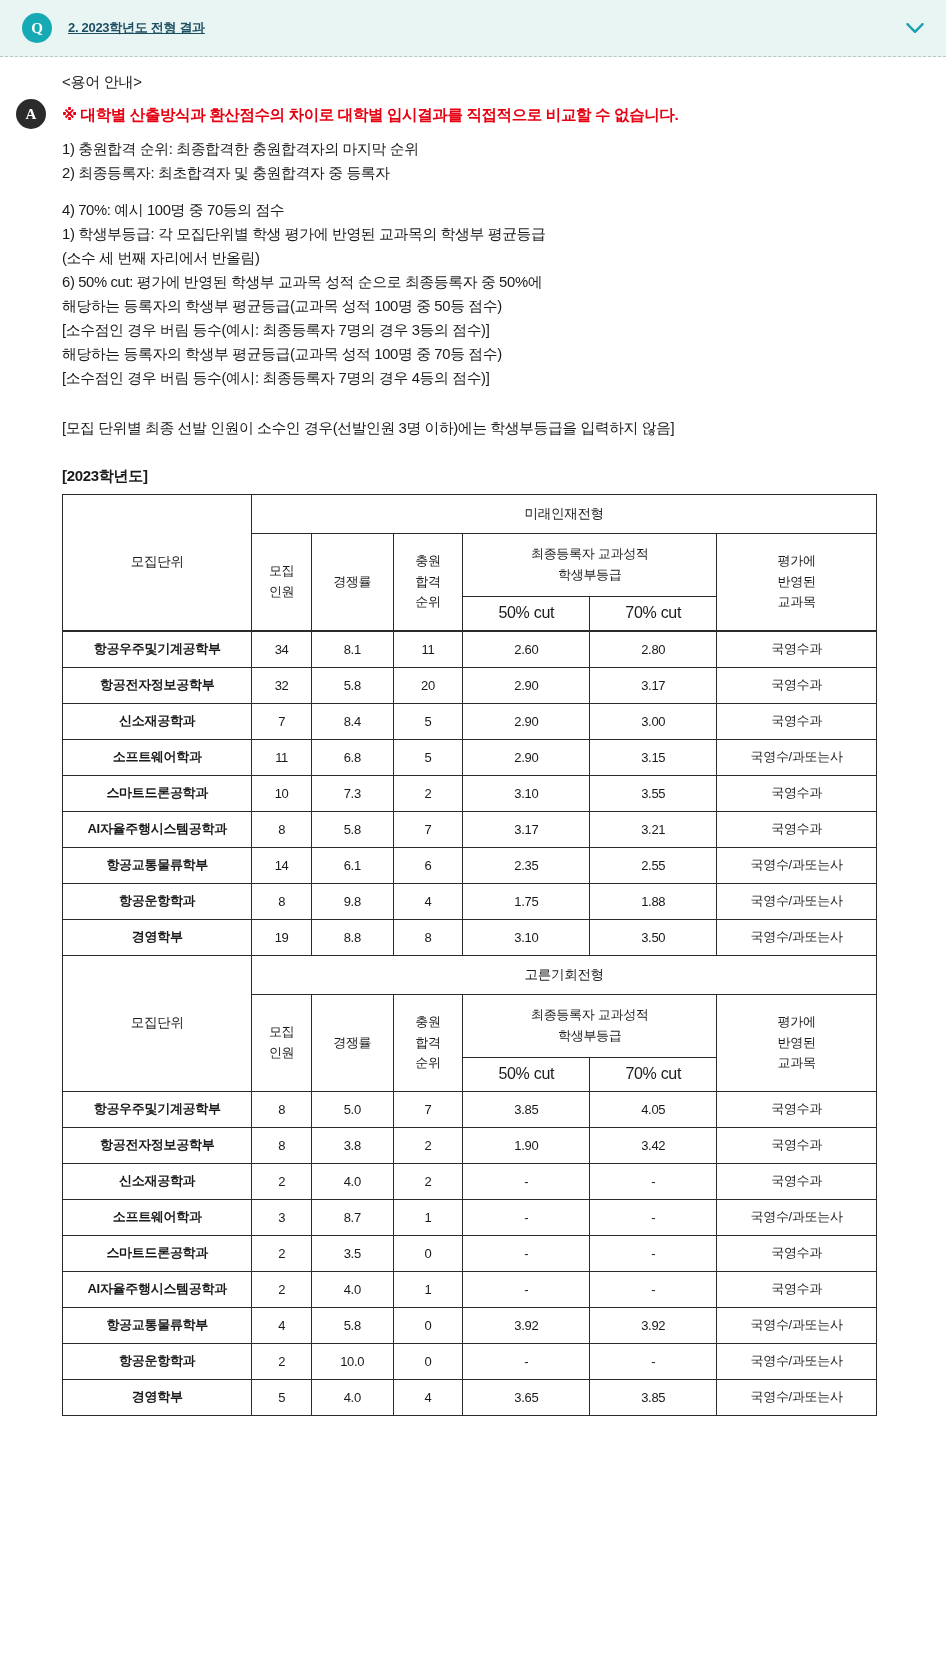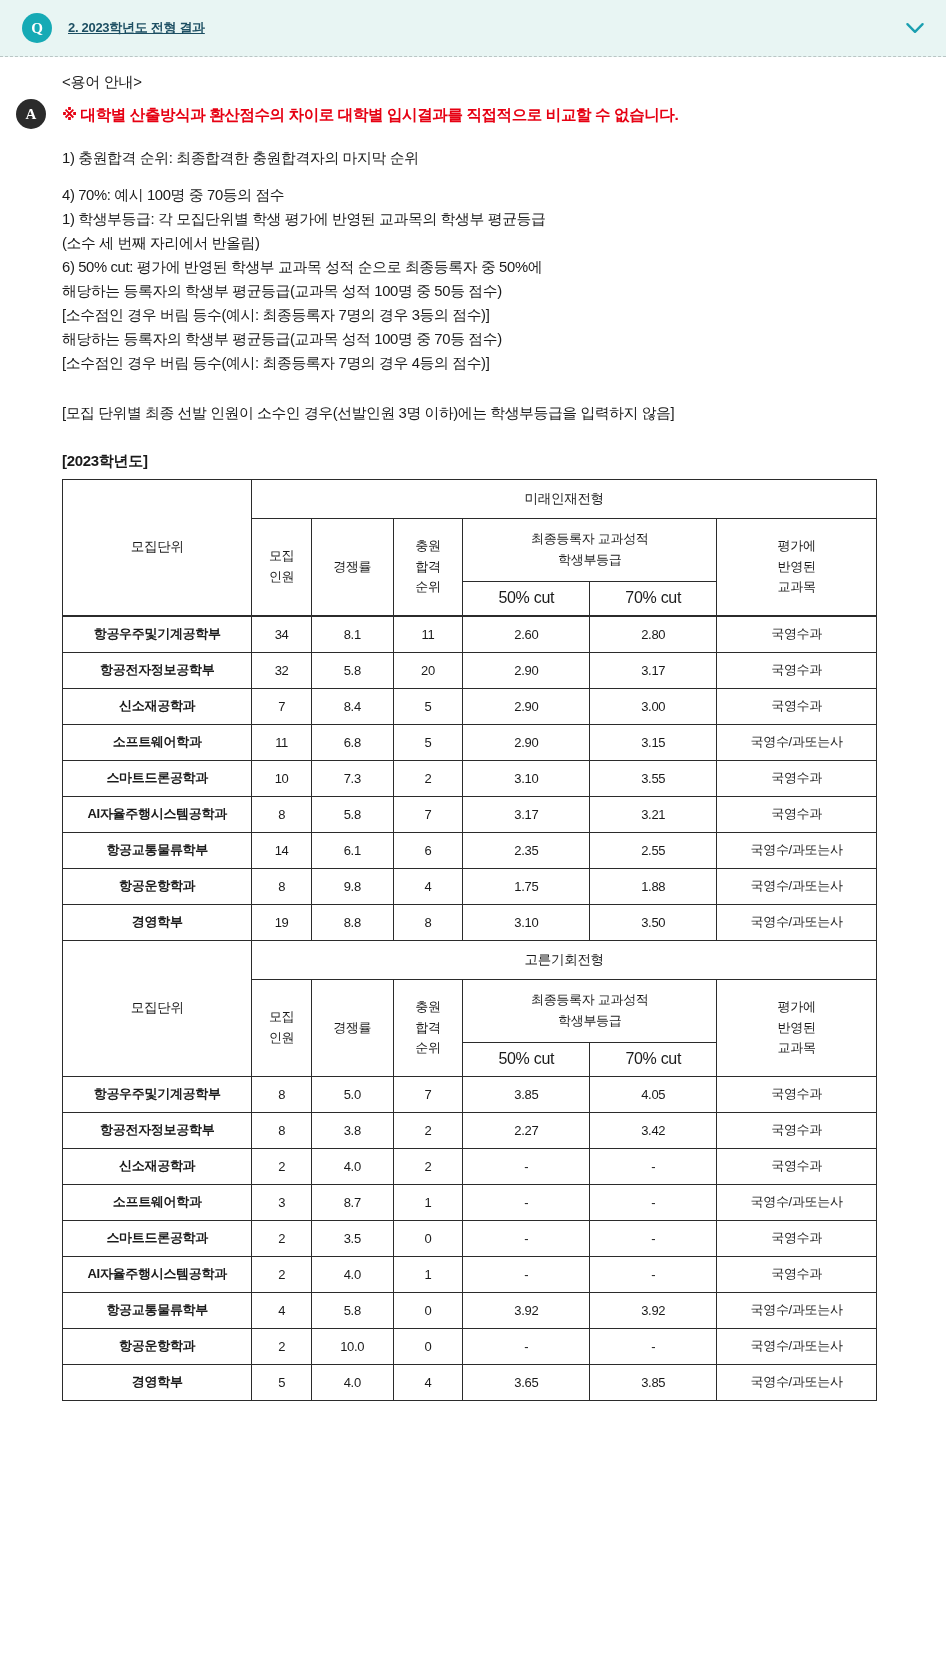--- a/index.html
+++ b/index.html
@@ -74,21 +74,21 @@
     font-size: 15px;
     letter-spacing: -0.3px;
     margin: 0 0 11px 0;
     line-height: 1.45;
   }
   .warn {
     color: #e60012;
     font-weight: bold;
     font-size: 15.5px;
     letter-spacing: -0.4px;
-    margin: 0 0 21px 0;
+    margin: 0 0 12px 0;
     line-height: 1.45;
   }
 
   .line {
     font-size: 14.8px;
     line-height: 1.62;
     letter-spacing: -0.35px;
     margin: 0;
     white-space: nowrap;
   }
@@ -172,20 +172,21 @@
     </div>
   </div>
 
   <div class="body-inner">
 
     <p class="term-title">&lt;용어 안내&gt;</p>
 
     <p class="warn">※ 대학별 산출방식과 환산점수의 차이로 대학별 입시결과를 직접적으로 비교할 수 없습니다.</p>
 
     <p class="line">1) 충원합격 순위: 최종합격한 충원합격자의 마지막 순위</p>
+    <p class="line">2) 최종등록자: 최초합격자 및 충원합격자 중 등록자</p>
 
     <div class="gap-sm"></div>
 
     <p class="line">4) 70%: 예시 100명 중 70등의 점수</p>
     <p class="line"><span>1) 학생부등급: 각 모집단위별 학생 평가에 반영된 교과목의 학생부 평균등급</span></p>
     <p class="line">(소수 세 번째 자리에서 반올림)</p>
     <p class="line">6) 50% cut: 평가에 반영된 학생부 교과목 성적 순으로 최종등록자 중 50%에</p>
     <p class="line">해당하는 등록자의 학생부 평균등급(교과목 성적 100명 중 50등 점수)</p>
     <p class="line">[소수점인 경우 버림 등수(예시: 최종등록자 7명의 경우 3등의 점수)]</p>
     <p class="line">해당하는 등록자의 학생부 평균등급(교과목 성적 100명 중 70등 점수)</p>
@@ -371,21 +372,21 @@
               <td>7</td>
               <td>3.85</td>
               <td>4.05</td>
               <td>국영수과</td>
             </tr>
             <tr class="data-row">
               <td class="unitname">항공전자정보공학부</td>
               <td>8</td>
               <td>3.8</td>
               <td>2</td>
-              <td>2.27</td>
+              <td>1.90</td>
               <td>3.42</td>
               <td>국영수과</td>
             </tr>
             <tr class="data-row">
               <td class="unitname">신소재공학과</td>
               <td>2</td>
               <td>4.0</td>
               <td>2</td>
               <td>-</td>
               <td>-</td>

